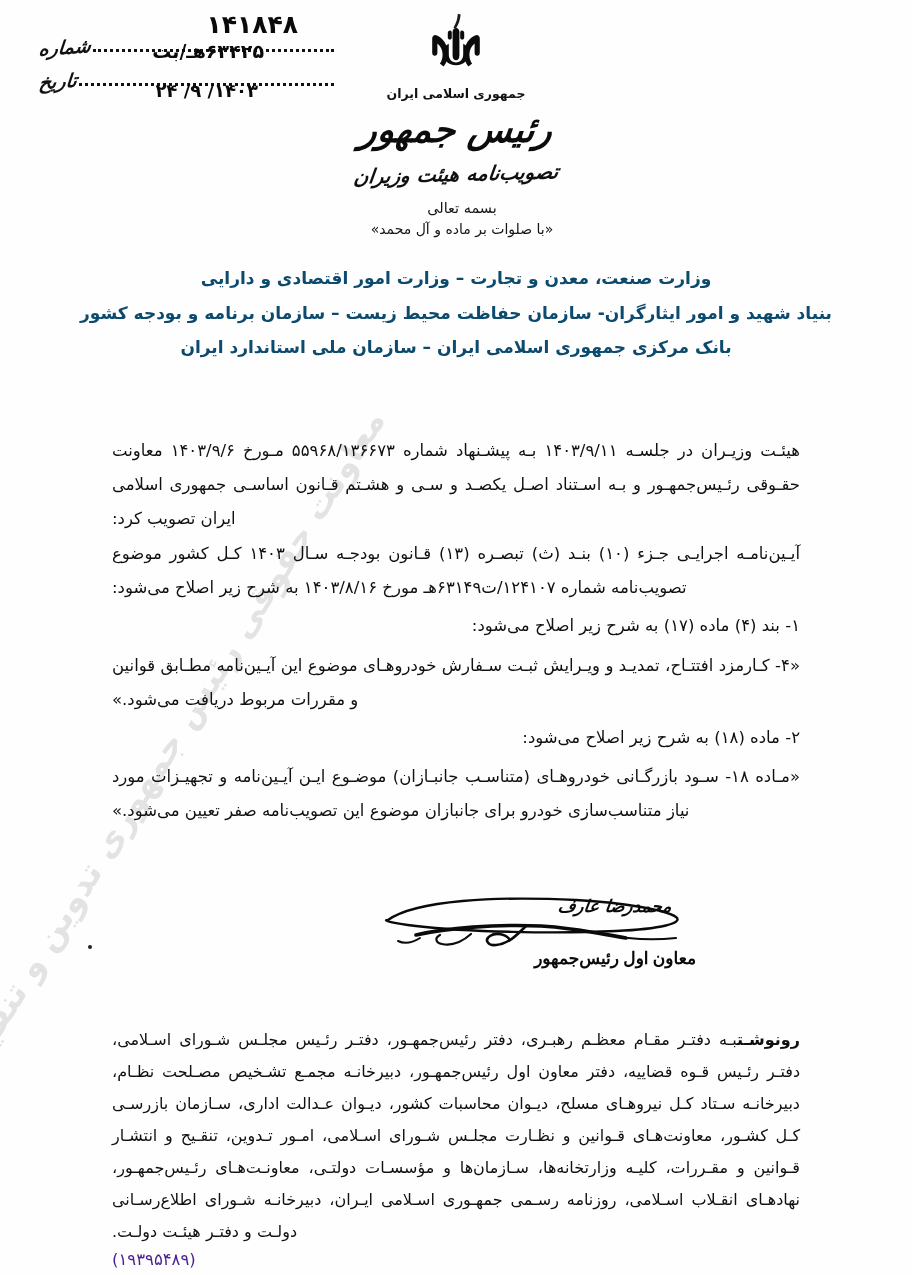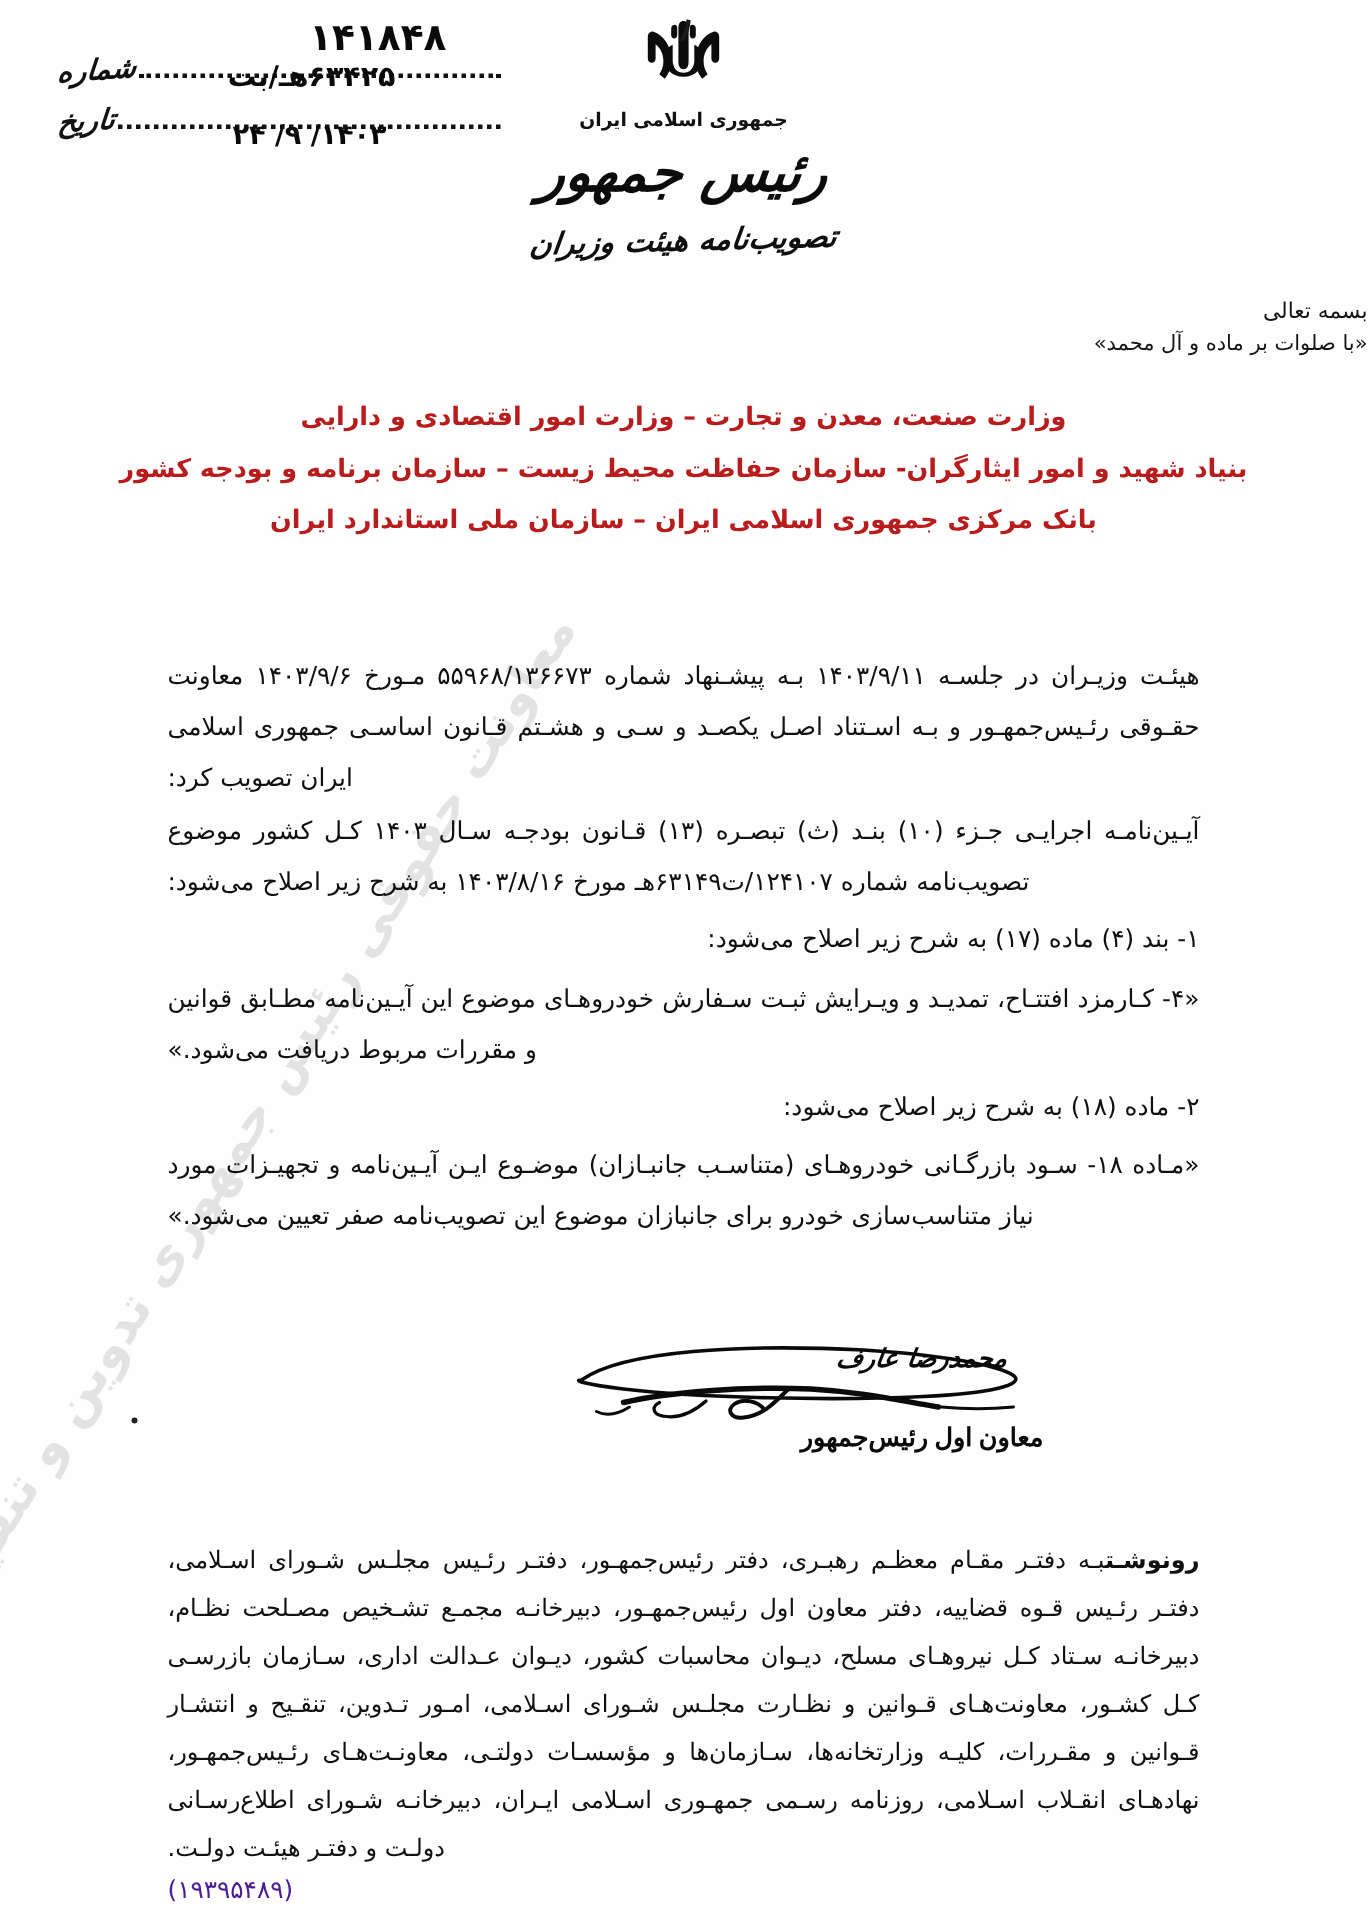--- a/index.html
+++ b/index.html
@@ -103,21 +103,21 @@
     font-weight: bold;
     color: #1a1a1a;
     transform: rotate(14deg);
     z-index: 3;
   }
 
   
   .masthead {
     position: absolute;
     left: 0; right: 0;
-    top: 10px;
+    top: 24px;
     text-align: center;
     z-index: 2;
   }
   .emblem { display: block; margin: 0 auto 2px auto; }
   .emblem-caption {
     font-size: 12.5px;
     font-weight: bold;
     color: #121212;
     letter-spacing: 0.4px;
     margin-top: 1px;
@@ -138,39 +138,39 @@
     font-style: italic;
     color: #101010;
     transform: skewX(-8deg) rotate(-1.5deg);
   }
 
   
   .invocation {
     position: absolute;
     left: 0; right: 0;
     top: 200px;
-    text-align: right;
+    text-align: center;
     z-index: 2;
     padding-left: 12px;
   }
   .invocation .line1 { font-size: 14.5px; color: #141414; }
   .invocation .line2 { font-size: 14px; color: #141414; margin-top: 5px; }
 
   
   .addressees {
     position: absolute;
     left: 0; right: 0;
     top: 266px;
     text-align: center;
     z-index: 2;
   }
   .addressee-line {
     font-size: 17px;
     font-weight: bold;
-    color: #b91c1c;
+    color: #0c4a6e;
     line-height: 1.5;
     margin-bottom: 9px;
     letter-spacing: -0.1px;
   }
 
   
   .body-area {
     position: absolute;
     top: 434px;
     right: 112px;

